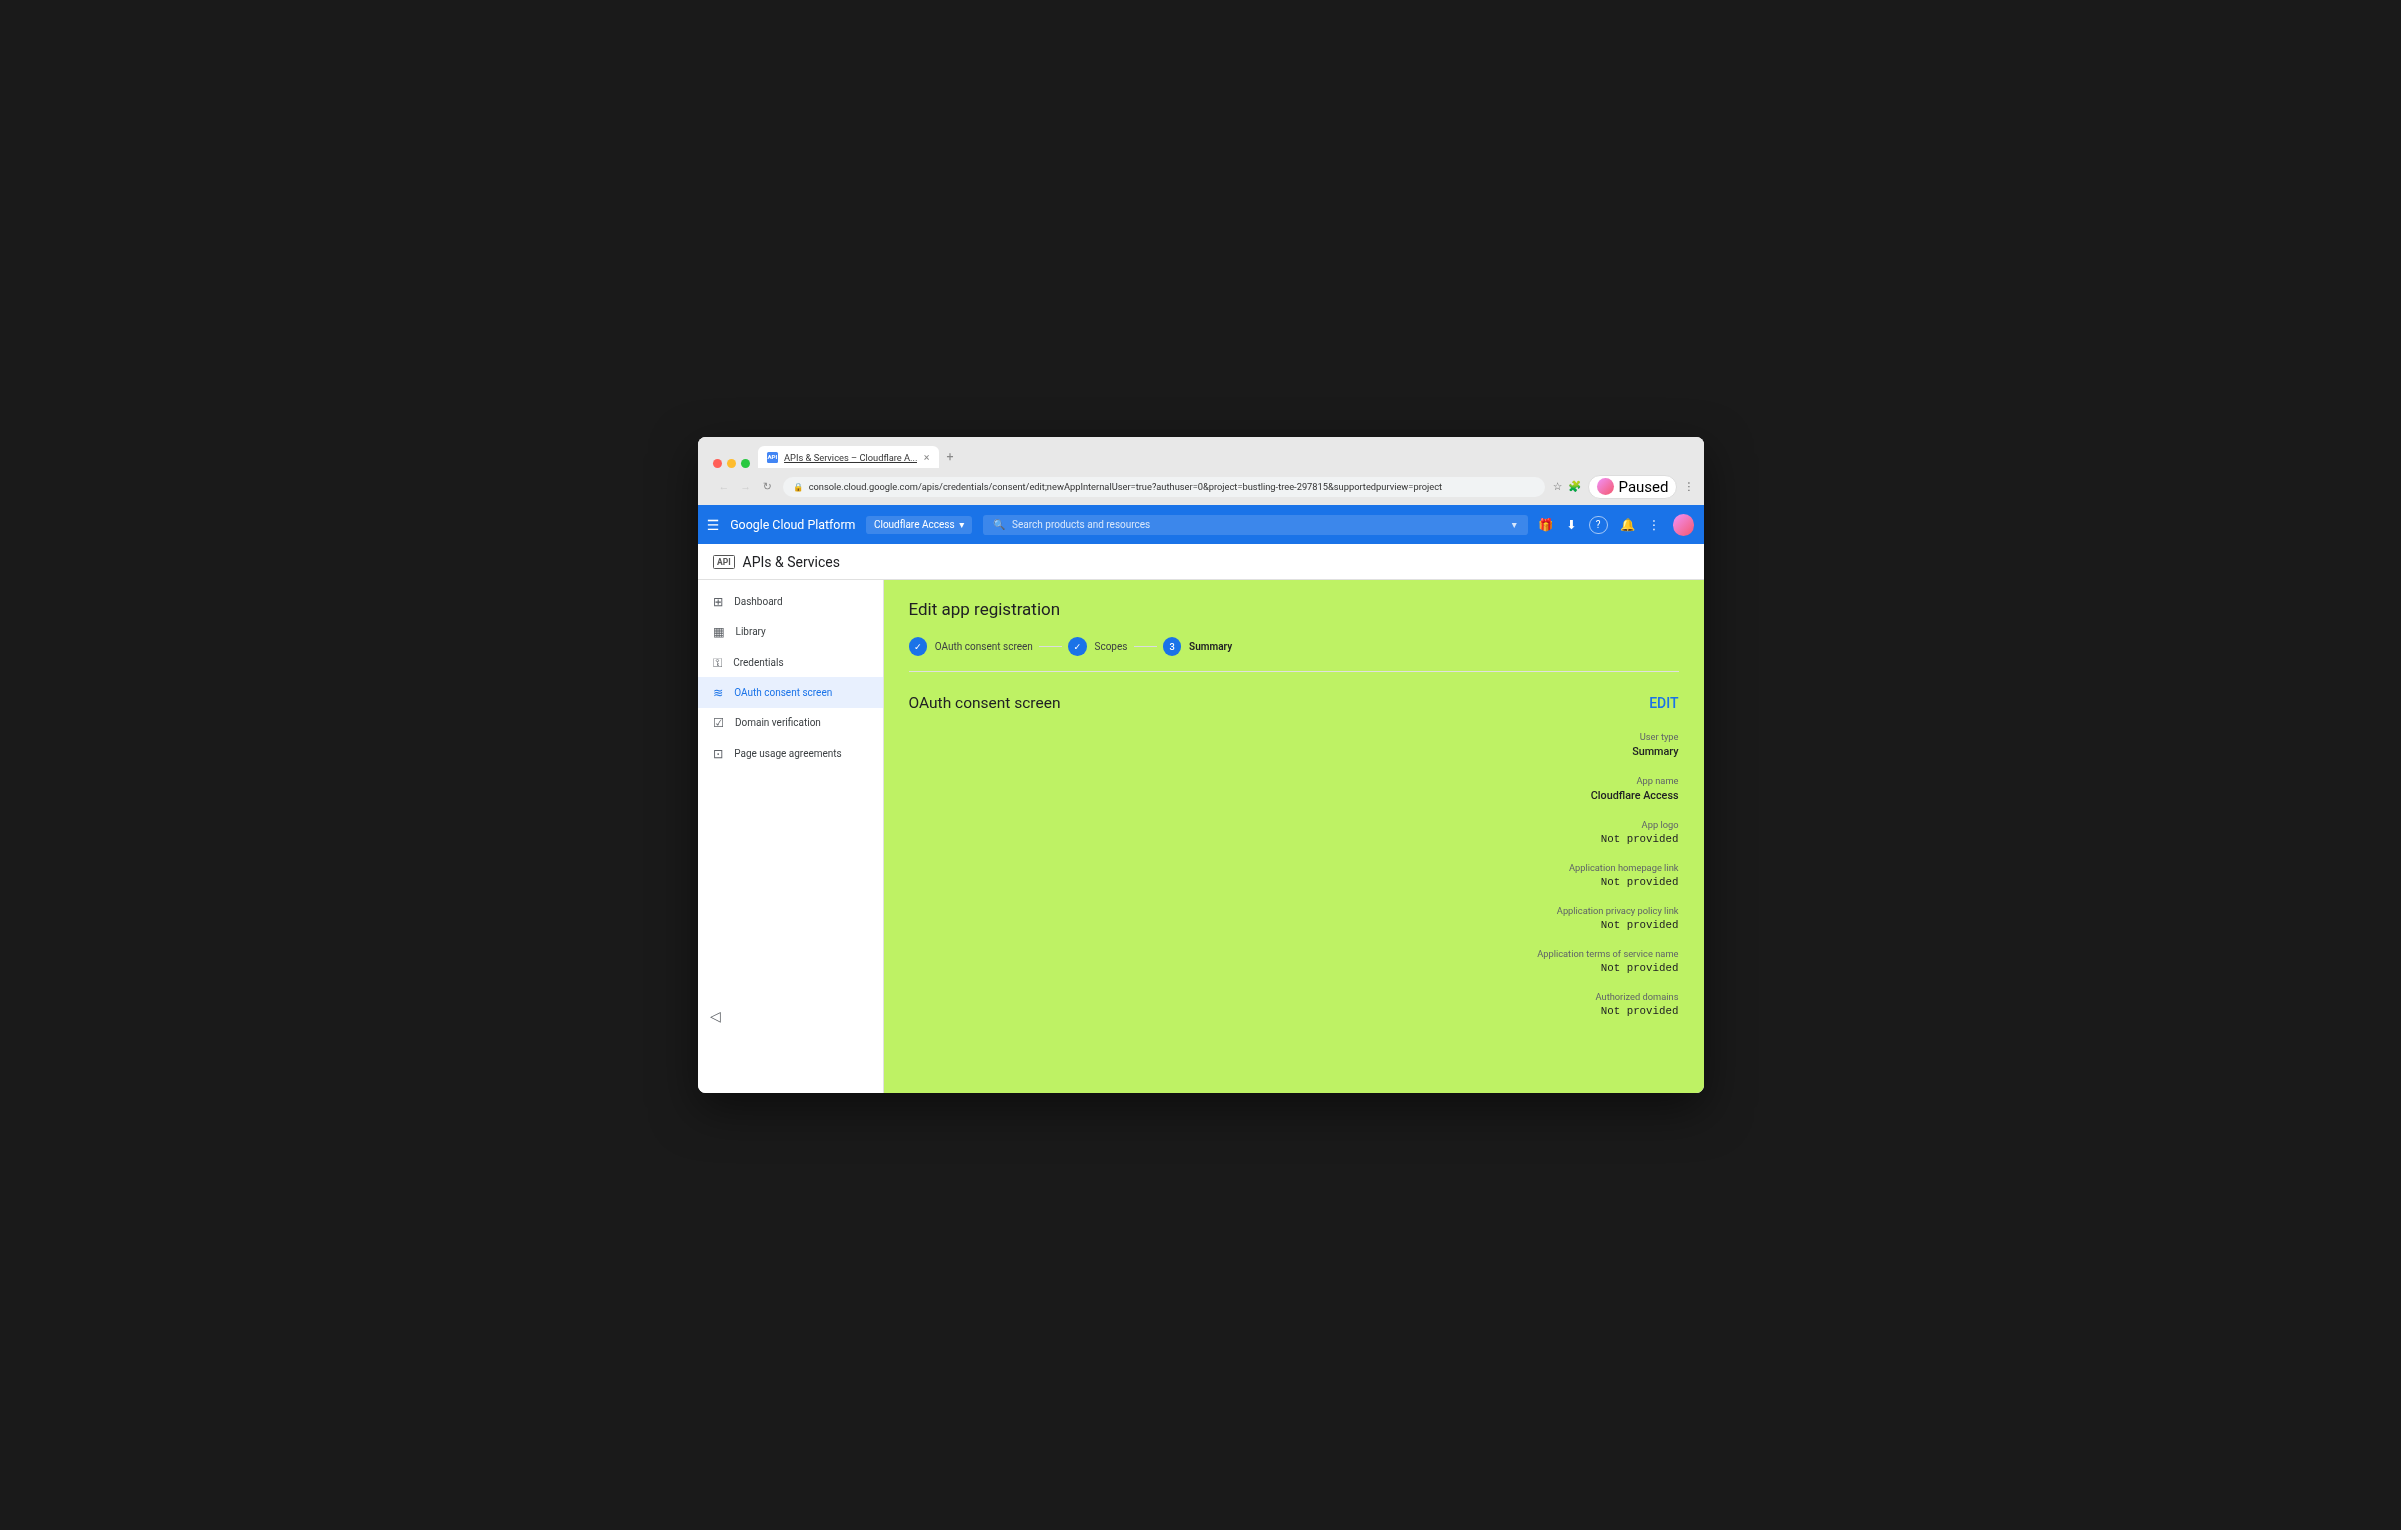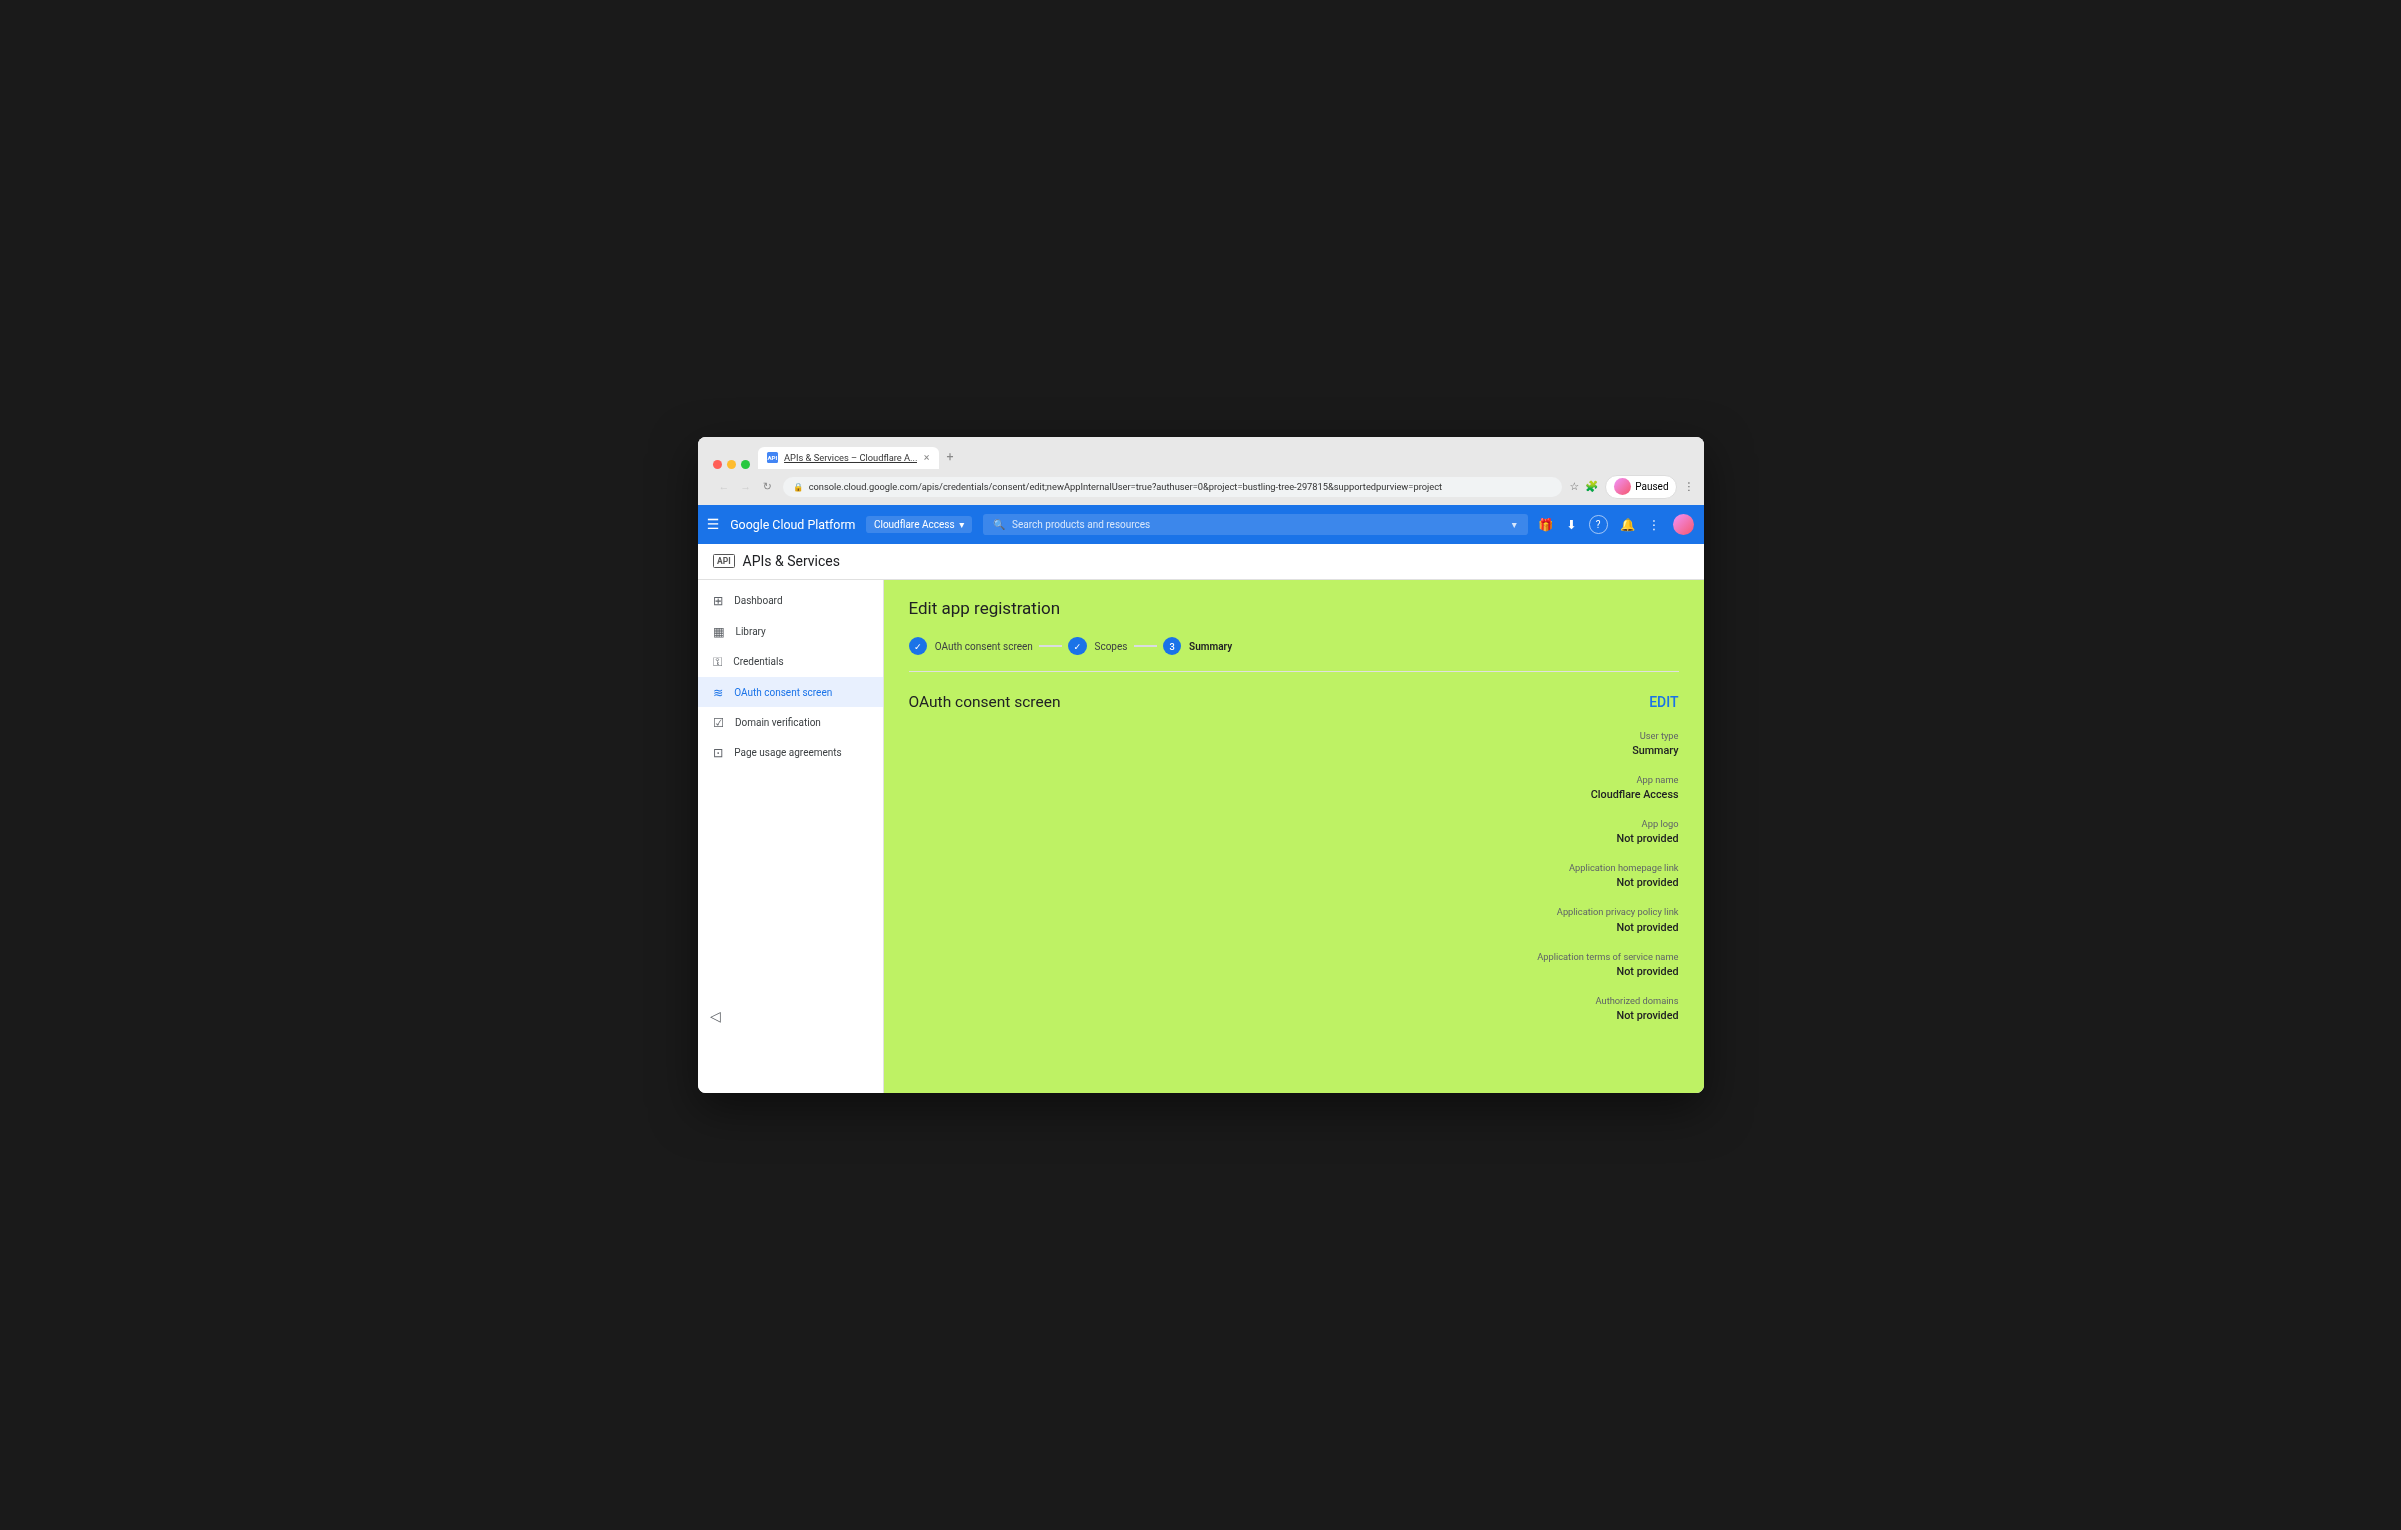--- a/index.html
+++ b/index.html
@@ -256,21 +256,21 @@
       font-size: 14px;
       font-weight: 500;
       cursor: pointer;
       text-decoration: none;
     }
 
     
     .field-group { margin-bottom: 17px; text-align: right; }
     .field-label { font-size: 9.3px; color: #5f6368; margin-bottom: 3.1px; }
     .field-value { font-size: 10.8px; color: #202124; font-weight: 500; }
-    .field-value.not-provided { font-weight: 500; }
+    .field-value.not-provided { font-weight: 500; font-family: Liberation Mono, monospace; }
 
     
     .sidebar-collapse {
       padding: 7.7px 12.4px;
       color: #5f6368;
       cursor: pointer;
       font-size: 14px;
     }
   </style>
 </head>
@@ -308,21 +308,21 @@
     </div>
     <div class="browser-omnibar">
       <span class="omnibar-lock">🔒</span>
       <span class="omnibar-url" style="font-size:9.3px;">console.cloud.google.com/apis/credentials/consent/edit;newAppInternalUser=true?authuser=0&amp;project=bustling-tree-297815&amp;supportedpurview=project</span>
     </div>
     <div class="toolbar-icons">
       <span class="toolbar-icon">☆</span>
       <span class="toolbar-icon">🧩</span>
       <div class="toolbar-paused">
         <div class="toolbar-avatar"></div>
-        <span style="font-size:10px;">Paused</span>
+        <span style="font-size:15px;">Paused</span>
       </div>
       <span class="toolbar-icon">⋮</span>
     </div>
   </div>
 
   <div class="app-container">
 
     <div class="top-nav">
       <span class="nav-menu-icon">☰</span>
       <div class="nav-logo">

